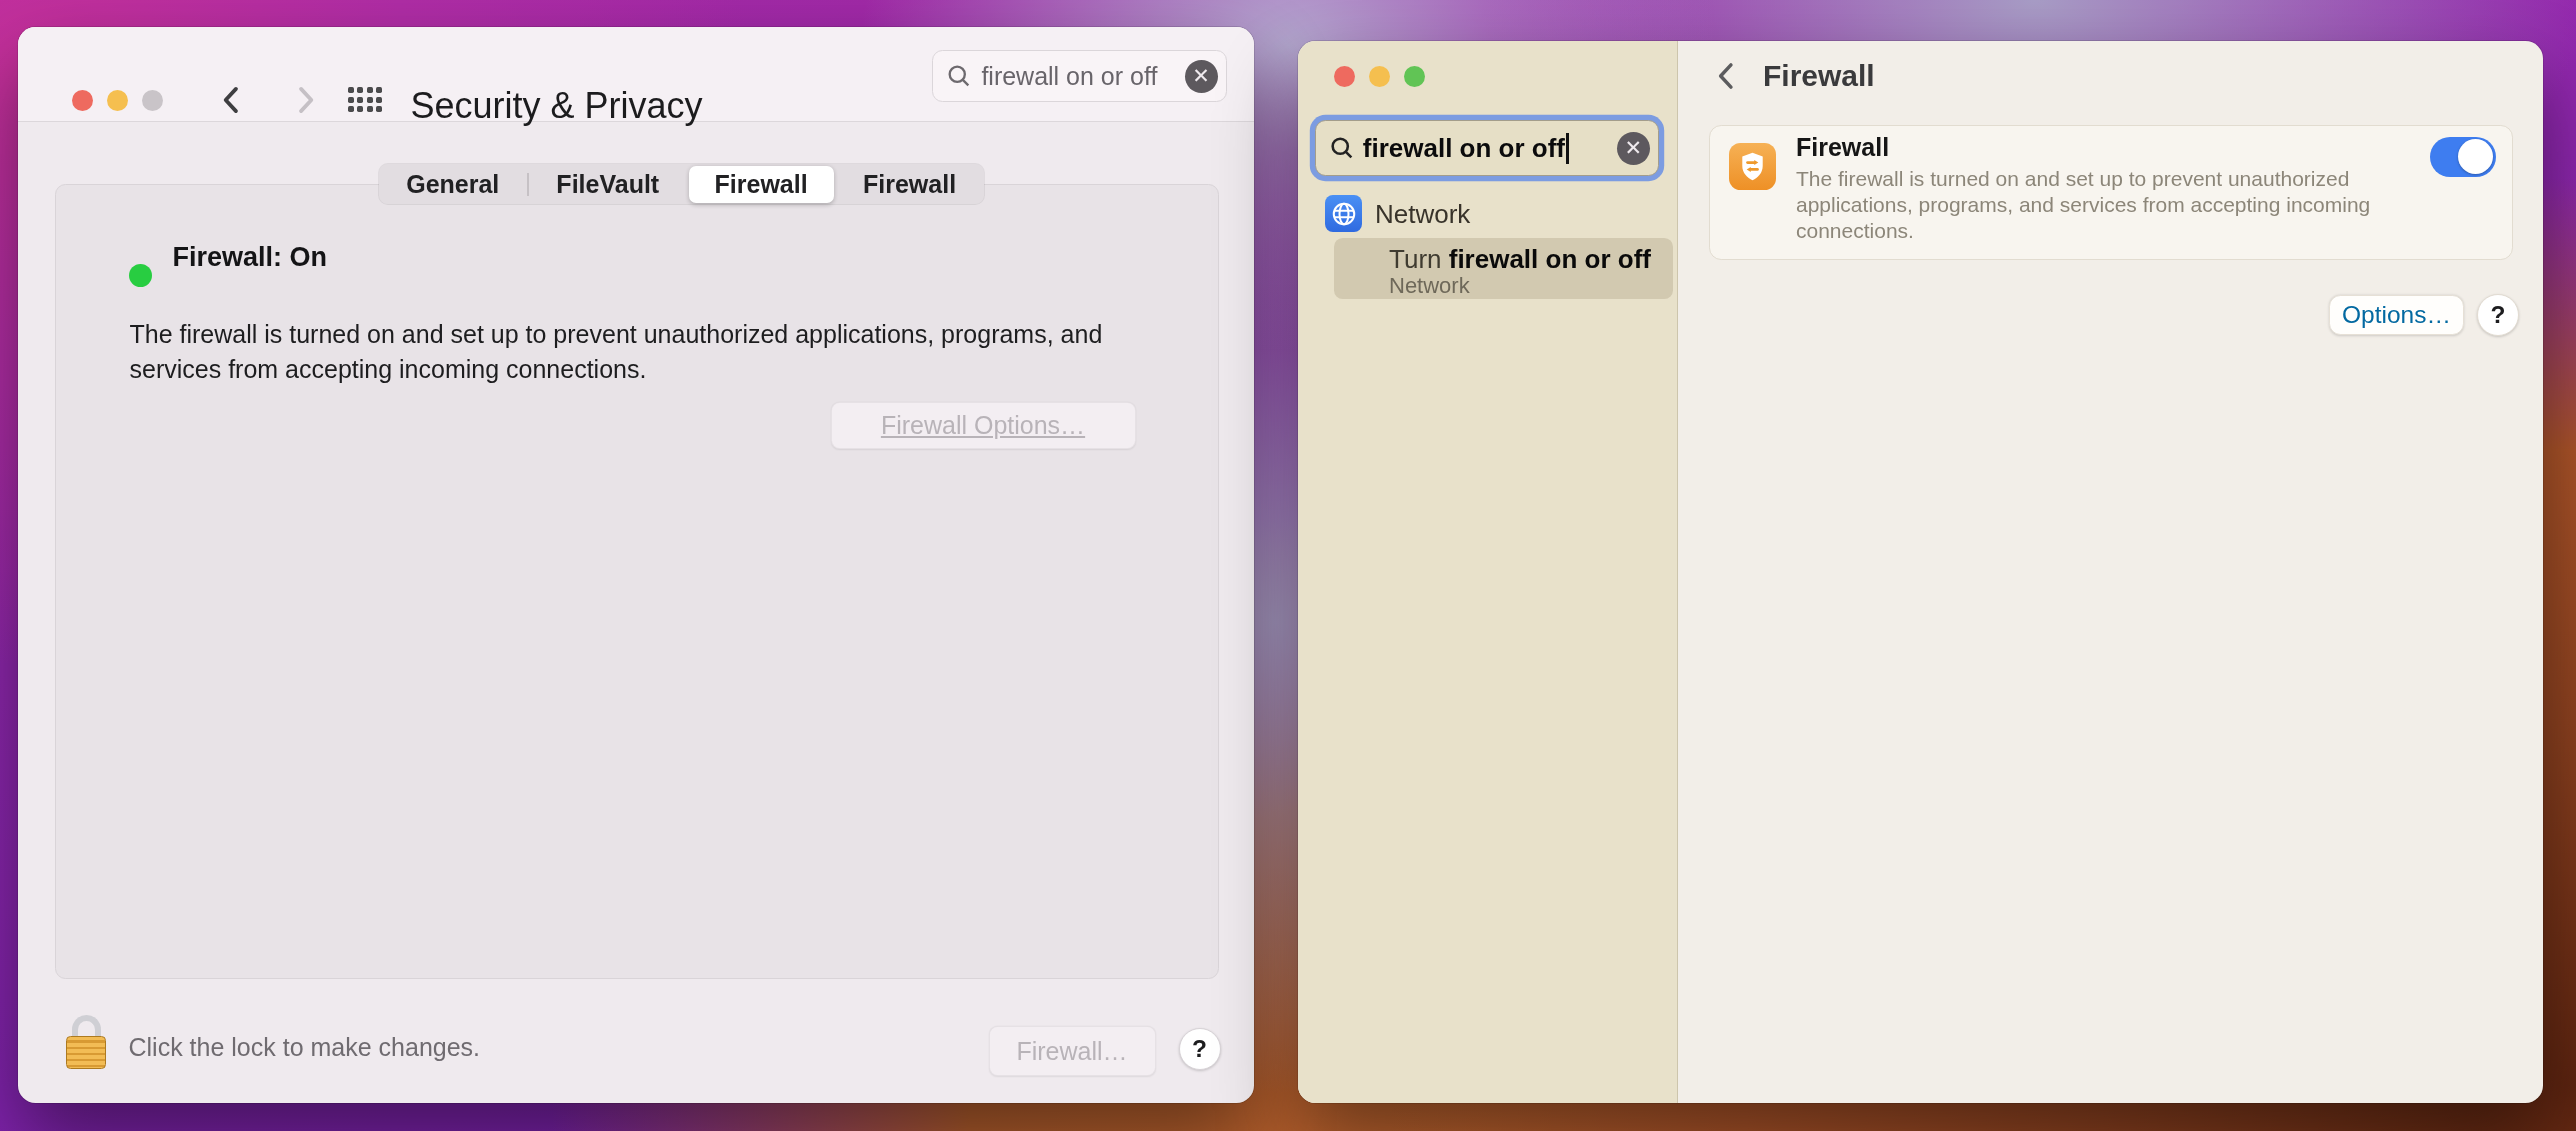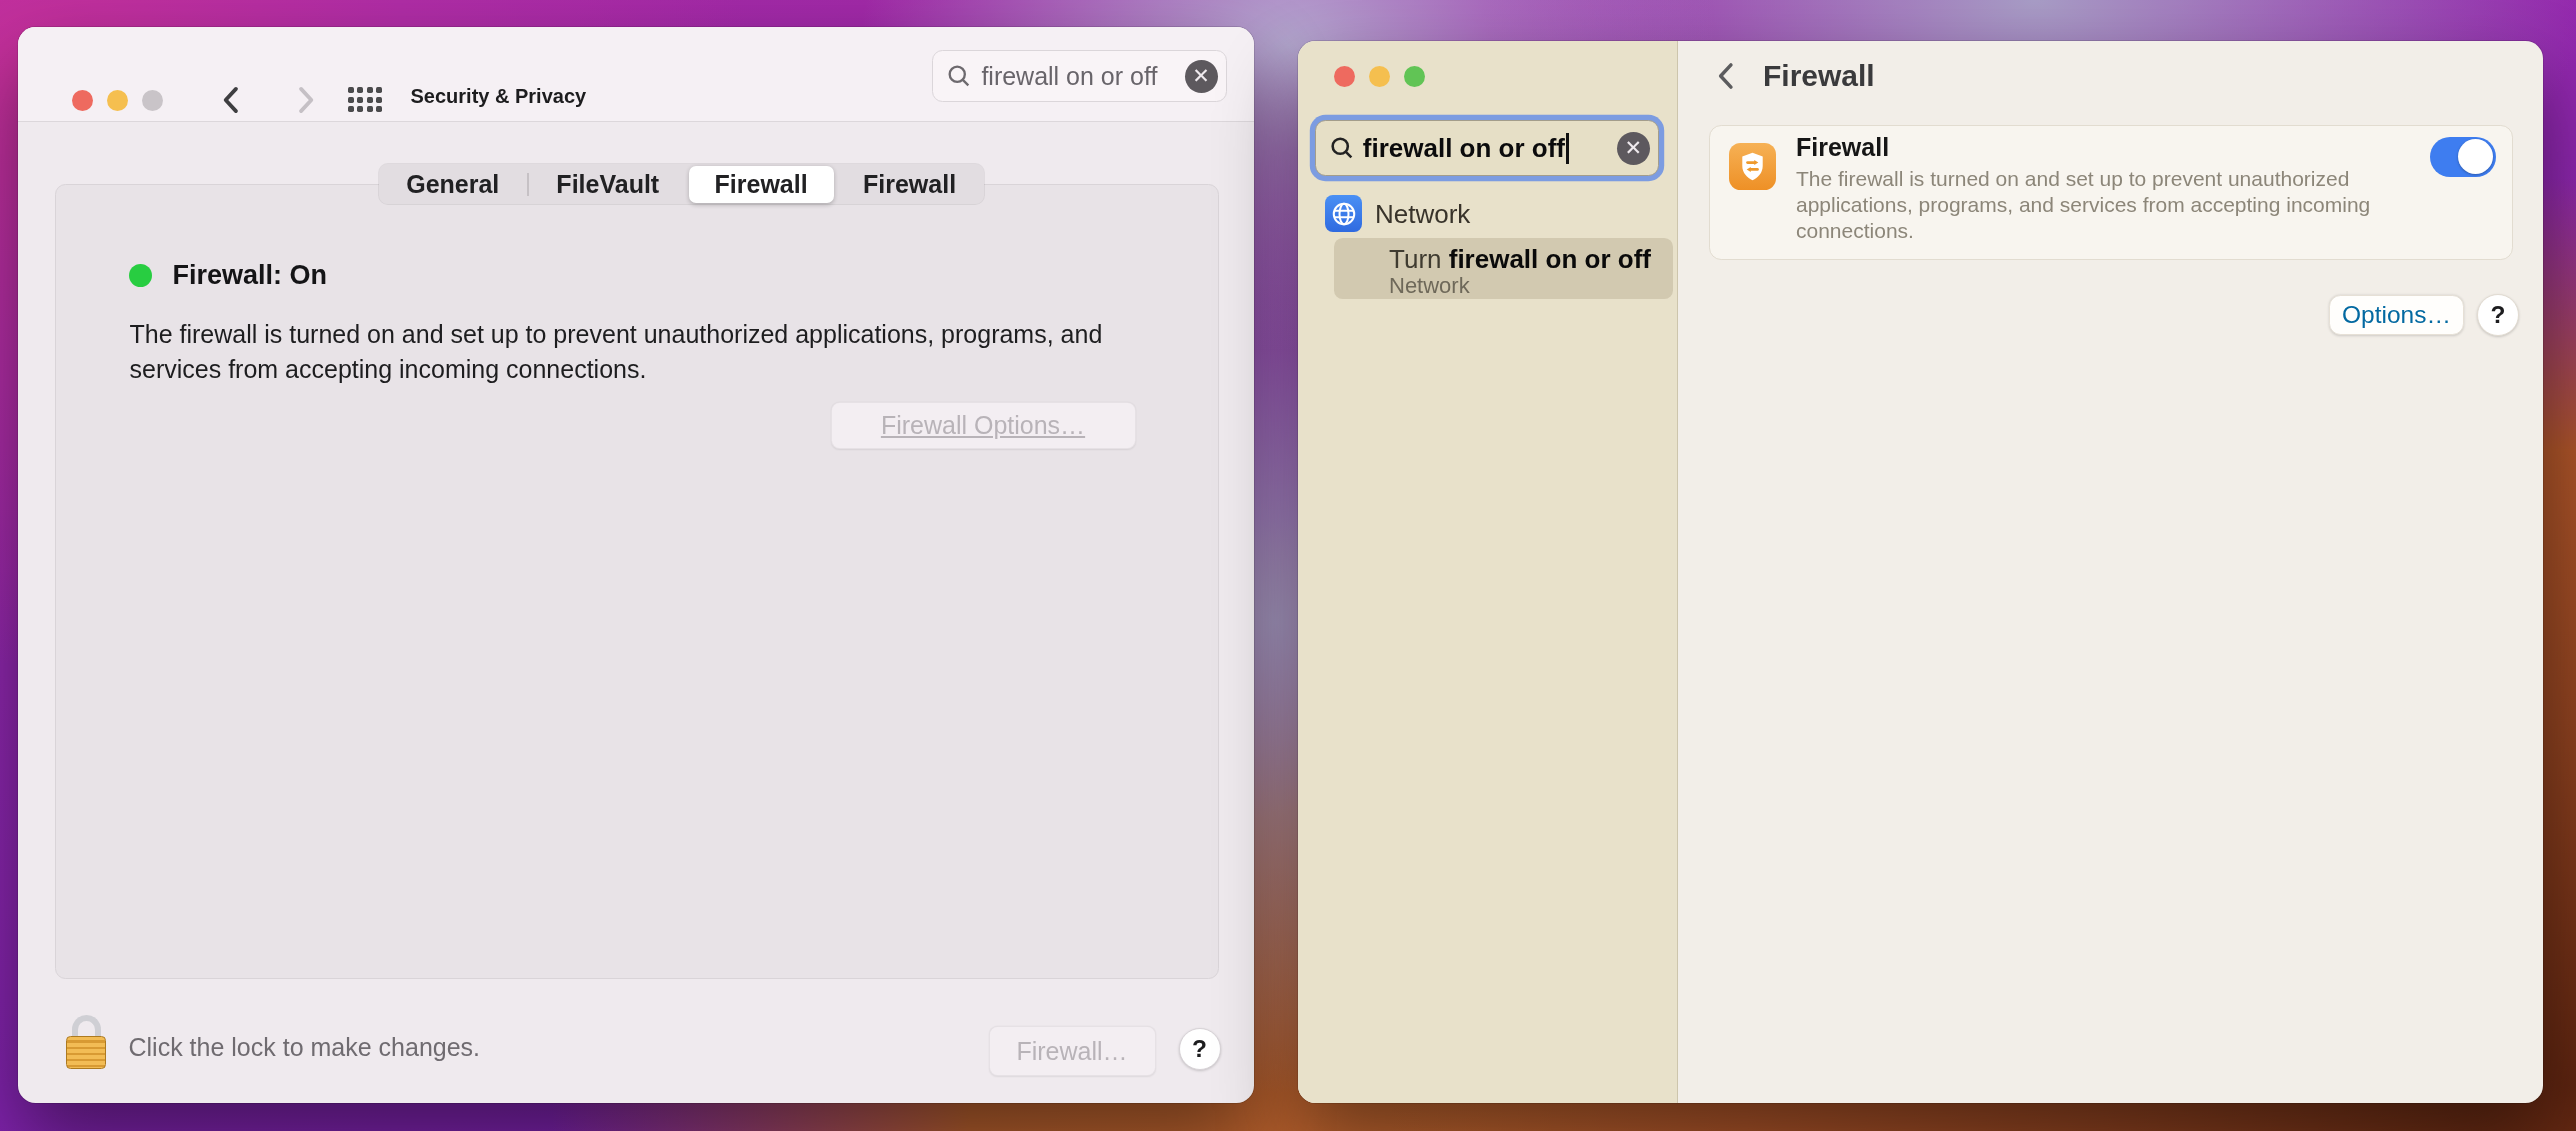--- a/index.html
+++ b/index.html
@@ -21,37 +21,37 @@
   .tl{position:absolute;top:63px;width:21px;height:21px;border-radius:50%;}
   .tl.red{background:#ee6a5f;}
   .tl.yellow{background:#f5bf4f;}
   .tl.grey{background:#c9c4c8;}
   .tl.green{background:#61c455;}
   .navchev{position:absolute;top:54px;width:38px;height:38px;}
   .navchev svg{width:38px;height:38px;}
   #lw-gridicon{position:absolute;left:330px;top:60px;display:grid;grid-template-columns:repeat(4,6.1px);
     grid-template-rows:repeat(3,6.1px);gap:3.5px;}
   #lw-gridicon i{background:#4a4a4c;border-radius:1.7px;}
-  #lw-title{position:absolute;left:393px;top:58px;font-size:20px;font-weight:bold;color:#1c1c1e;text-align:center;}
+  #lw-title{position:absolute;left:393px;top:58px;font-size:36px;font-weight:normal;color:#1c1c1e;text-align:center;}
   .searchfield-l{position:absolute;left:914px;top:23px;width:293px;height:50px;background:#f9f4f7;
     border:1.7px solid #dbd6da;border-radius:10.5px;display:flex;align-items:center;}
   .searchfield-l .stext{font-size:25px;color:#68646a;margin-left:8.7px;flex:1;}
   .mag{width:28px;height:28px;margin-left:12.2px;flex:0 0 auto;}
   .clearbtn{width:33px;height:33px;border-radius:50%;background:#5d595e;color:#efeaee;display:flex;
     align-items:center;justify-content:center;font-size:21px;font-weight:bold;margin-right:7.9px;flex:0 0 auto;}
   #lw-panel{position:absolute;left:37px;top:157px;width:1162px;height:793px;background:#e8e3e7;
     border:1.7px solid #d9d4d8;border-radius:10.5px;}
   #lw-tabs{position:absolute;left:361px;top:137px;height:40px;display:flex;align-items:center;
     background:#e2dde1;border-radius:8.7px;box-shadow:0 0 0 0.9px rgba(0,0,0,.07);}
   .tab{height:37px;margin:1.7px;padding:0 26px;display:flex;align-items:center;border-radius:7px;
     font-size:25px;font-weight:bold;color:#212123;white-space:nowrap;}
   .tab.selected{background:#ffffff;box-shadow:0 1.7px 4.4px rgba(0,0,0,.22);}
   .tabsep{width:1.7px;height:23px;background:#c6c1c5;}
   #lw-statusdot{position:absolute;left:111px;top:237px;width:23px;height:23px;border-radius:50%;background:#28cd41;}
-  #lw-statuslabel{position:absolute;left:155px;top:233px;font-size:27px;font-weight:bold;color:#141416;}
+  #lw-statuslabel{position:absolute;left:155px;top:215px;font-size:27px;font-weight:bold;color:#141416;}
   .btn-disabled{position:absolute;background:#f3eef2;border:0.9px solid rgba(0,0,0,.05);border-radius:8.7px;
     box-shadow:0 0.9px 1.7px rgba(0,0,0,.08);color:#b8b3b8;font-size:25px;display:flex;align-items:center;justify-content:center;}
   #lw-turnoff{left:821px;top:226px;width:304px;height:48px;}
   #lw-desc{position:absolute;left:112px;top:290px;width:1009px;font-size:25px;line-height:35px;color:#1d1d1f;}
   #lw-fwoptions{left:813px;top:375px;width:303px;height:45px;text-decoration:underline;}
   #lw-lock{position:absolute;left:48px;top:988px;width:40px;height:52px;}
   #lw-lock .shackle{position:absolute;left:6.1px;top:0;width:17.5px;height:23px;border:6.1px solid #cfcfd4;
     border-bottom:none;border-radius:15px 15px 0 0;}
   #lw-lock .lockbody{position:absolute;left:0;top:21px;width:38px;height:31px;border-radius:4.4px;
     border:0.9px solid #ad7a20;background:repeating-linear-gradient(to bottom,#f2bc55 0px,#f2bc55 3.5px,#d89a33 3.5px,#d89a33 6.1px);}

